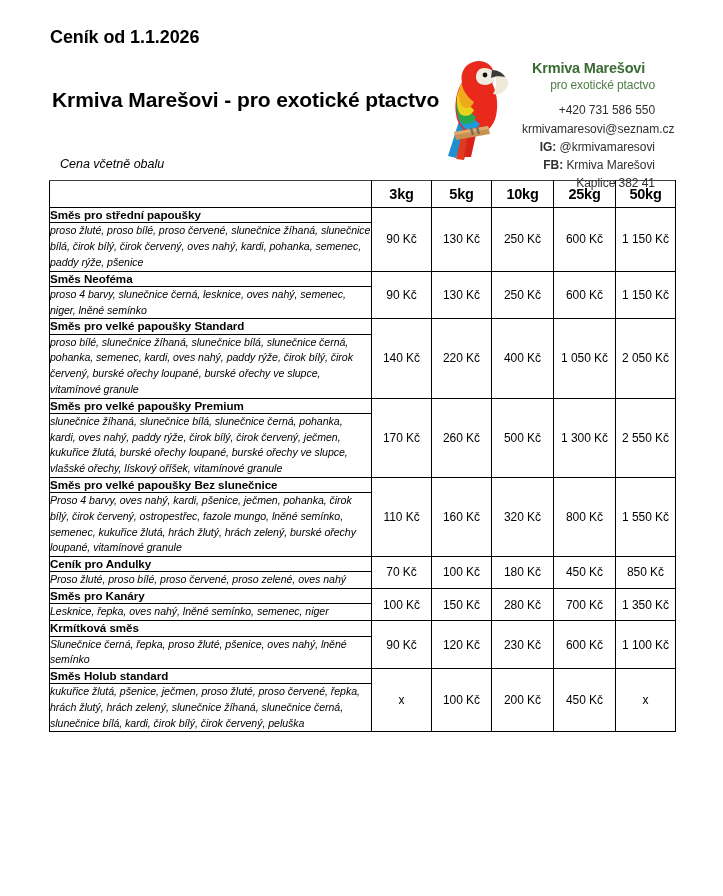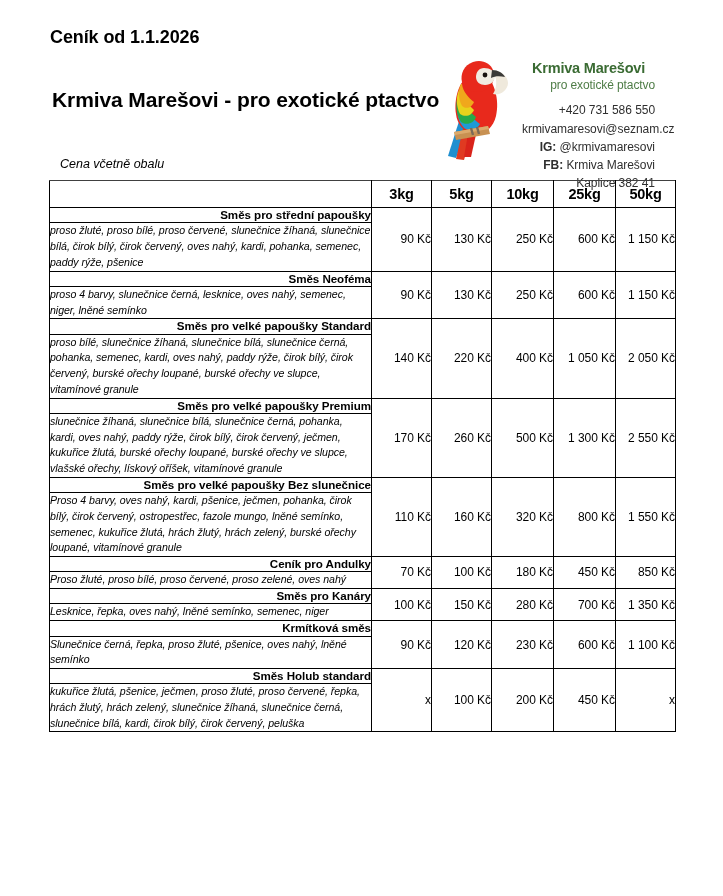--- a/index.html
+++ b/index.html
@@ -155,21 +155,20 @@
   }
   .cell-price {
     text-align: center;
     font-size: 12px;
     letter-spacing: -0.05px;
     white-space: nowrap;
   }
   
   tr.group-start > td {
     border-top: 1.6px solid #5a5a5a;
-    text-align: right;
   }
   .pricetable .outer-top > td,
   .pricetable .outer-top > th {
     border-top: 1.6px solid #404040;
   }
 </style>
 </head>
 <body>
 
 <div class="page">

